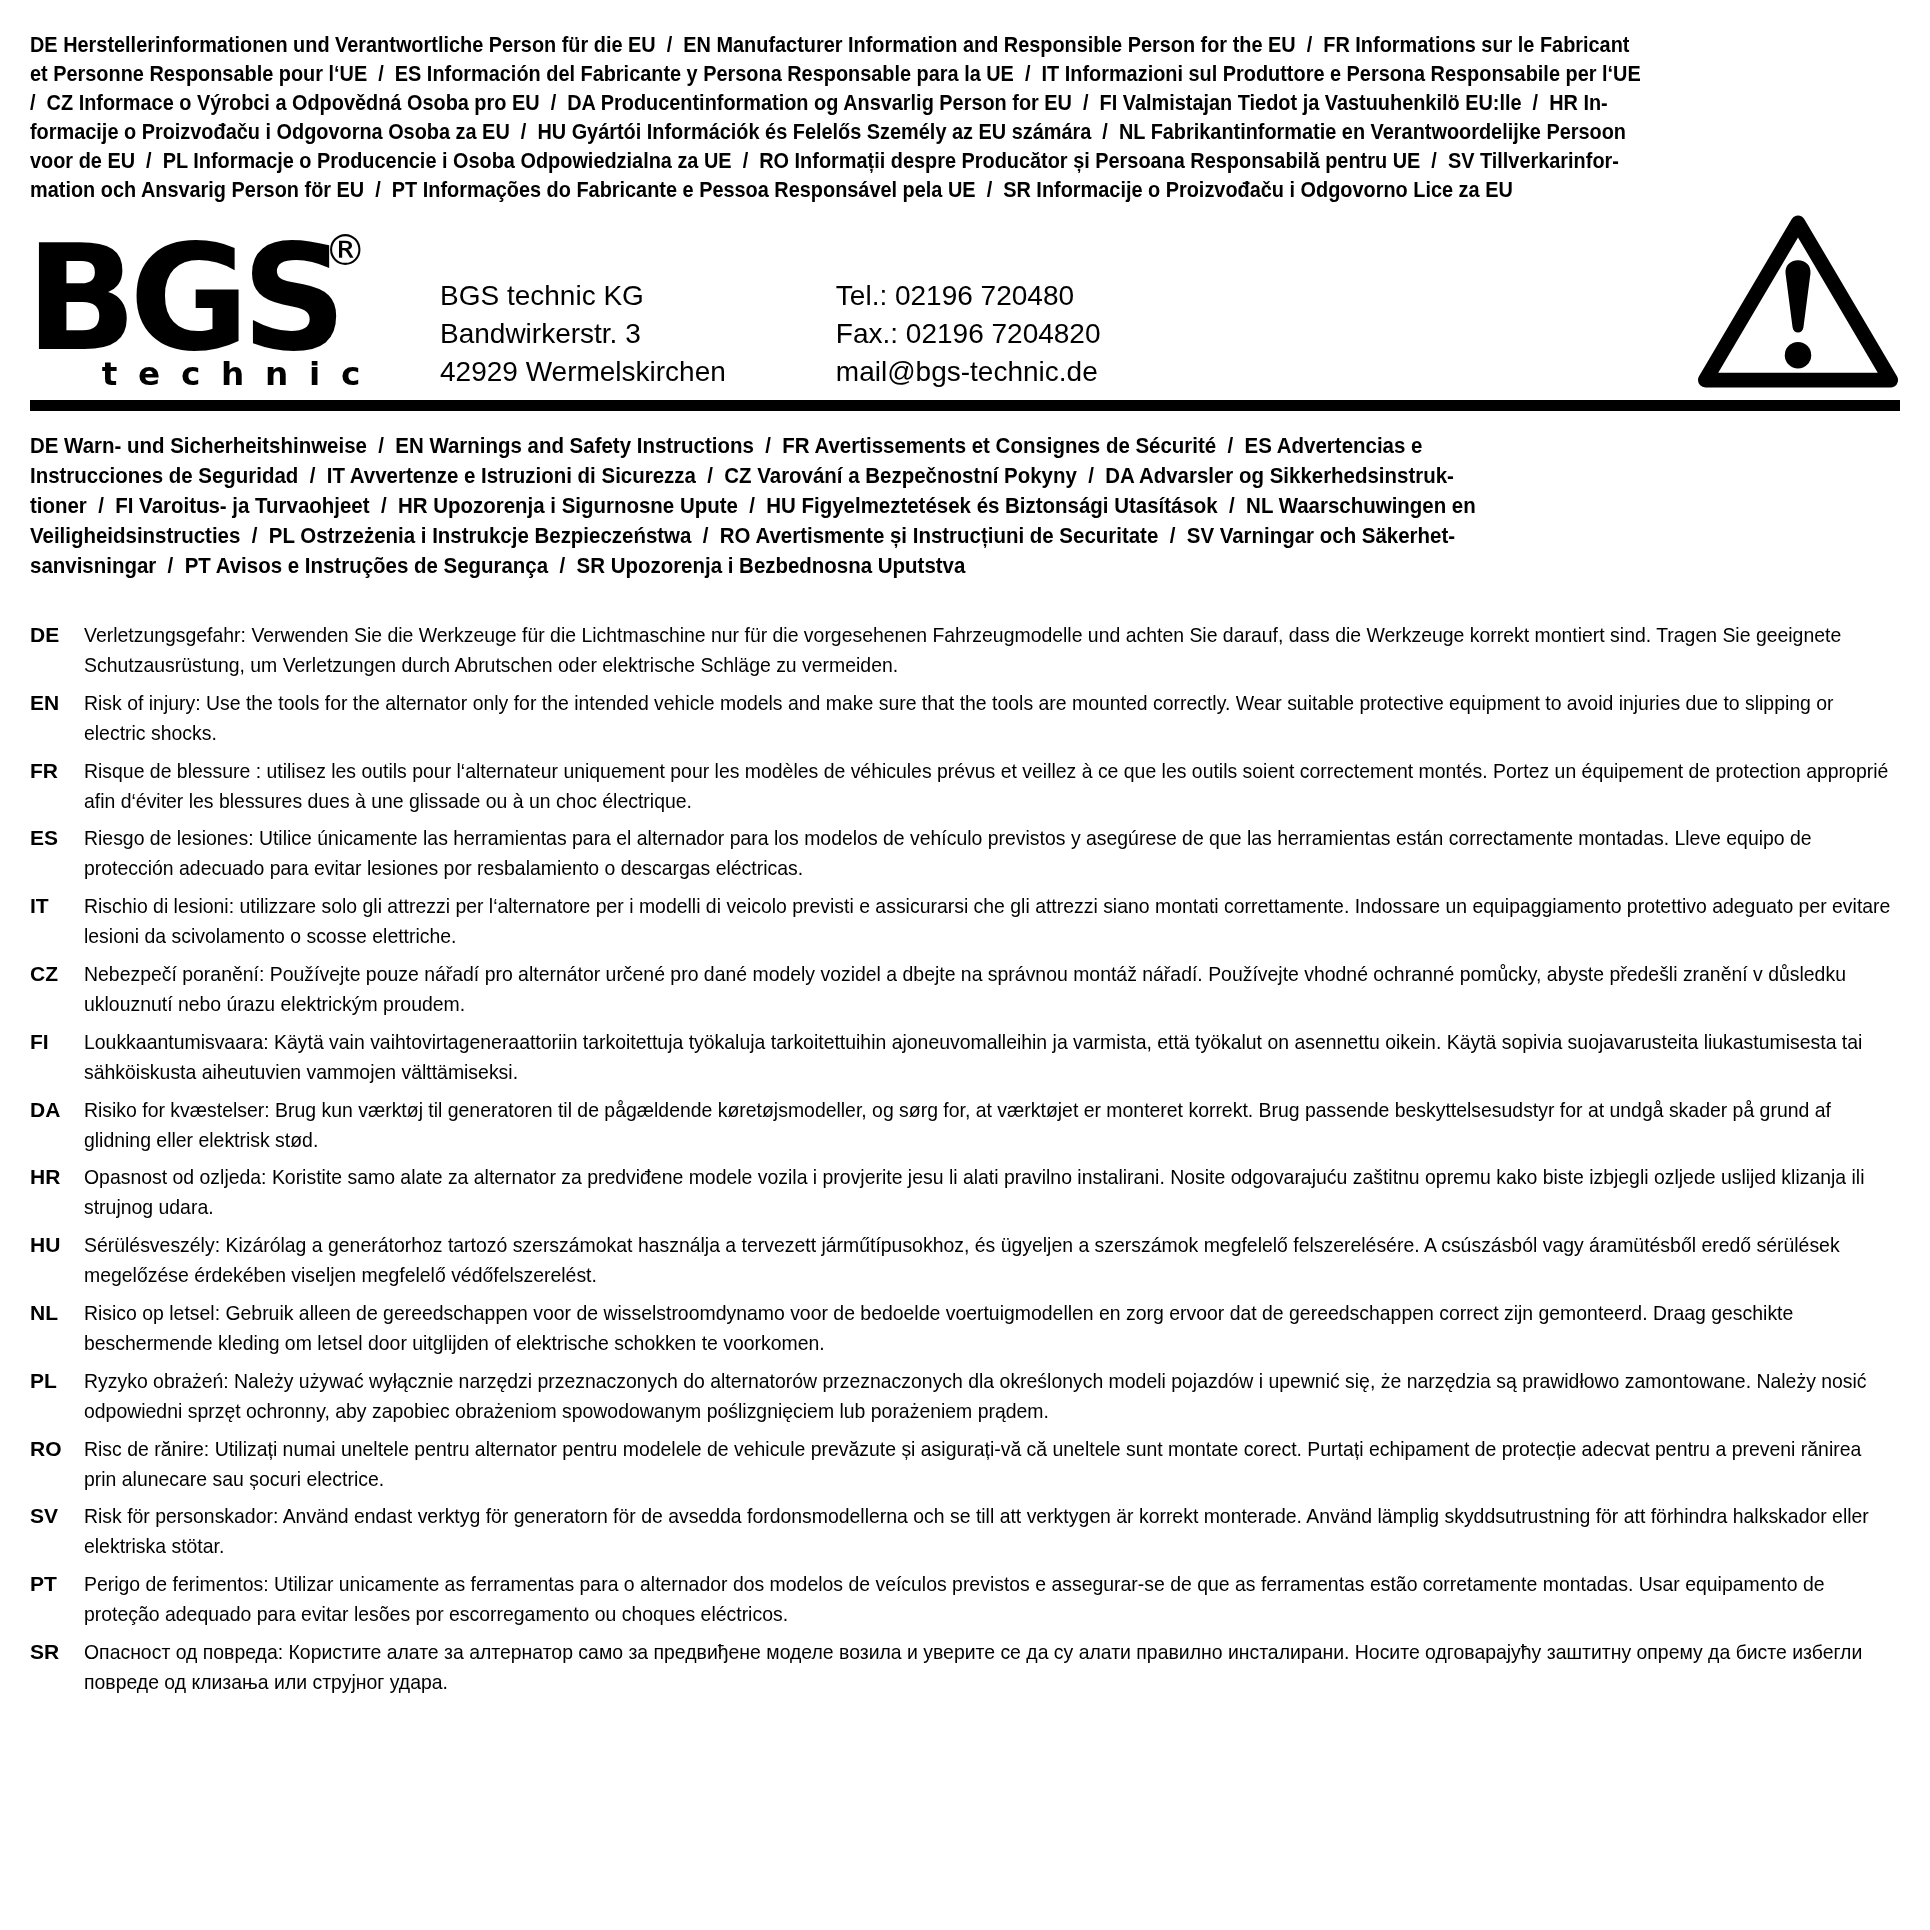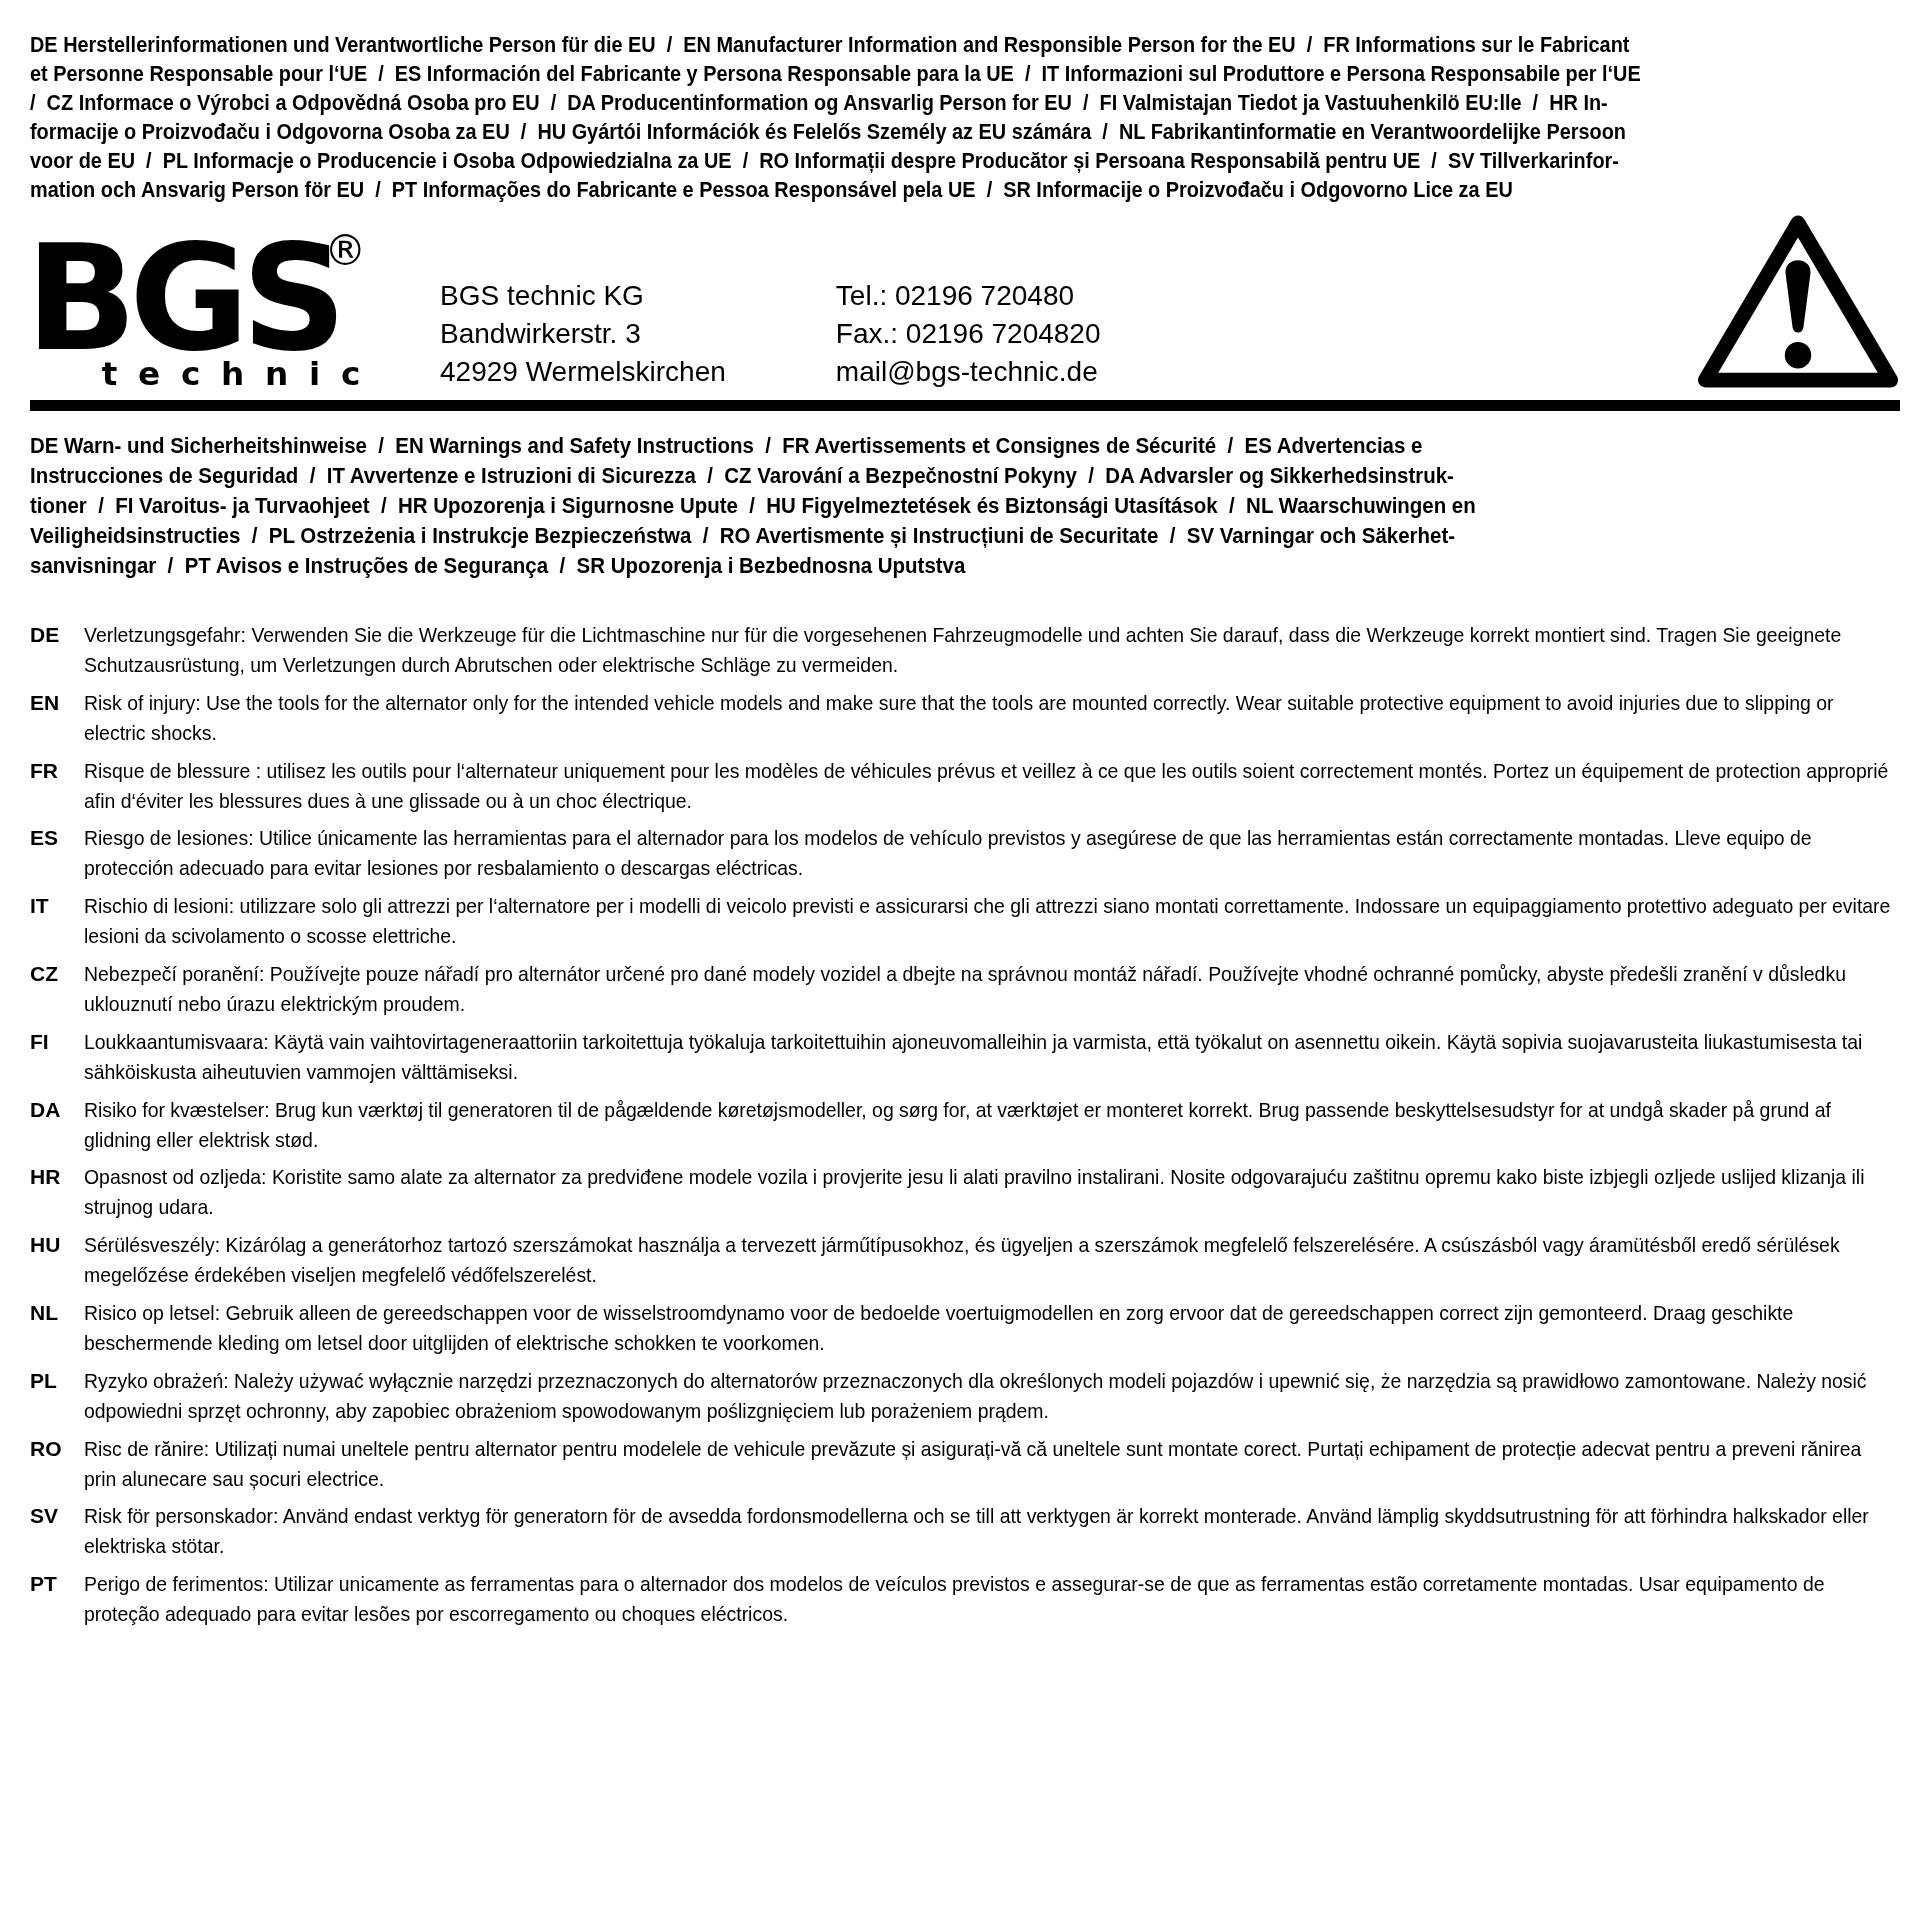--- a/index.html
+++ b/index.html
@@ -153,16 +153,20 @@
       <div class="safety-text">Risc de rănire: Utilizați numai uneltele pentru alternator pentru modelele de vehicule prevăzute și asigurați-vă că uneltele sunt montate corect. Purtați echipament de protecție adecvat pentru a preveni rănirea prin alunecare sau șocuri electrice.</div>
     </div>
     <div class="safety-item">
       <div class="safety-code">SV</div>
       <div class="safety-text">Risk för personskador: Använd endast verktyg för generatorn för de avsedda fordonsmodellerna och se till att verktygen är korrekt monterade. Använd lämplig skyddsutrustning för att förhindra halkskador eller elektriska stötar.</div>
     </div>
     <div class="safety-item">
       <div class="safety-code">PT</div>
       <div class="safety-text">Perigo de ferimentos: Utilizar unicamente as ferramentas para o alternador dos modelos de veículos previstos e assegurar-se de que as ferramentas estão corretamente montadas. Usar equipamento de proteção adequado para evitar lesões por escorregamento ou choques eléctricos.</div>
     </div>
+    <div class="safety-item">
+      <div class="safety-code">SR</div>
+      <div class="safety-text">Опасност од повреда: Користите алате за алтернатор само за предвиђене моделе возила и уверите се да су алати правилно инсталирани. Носите одговарајућу заштитну опрему да бисте избегли повреде од клизања или струјног удара.</div>
+    </div>
   </div>
 
 </div>
 
 
 </body></html>

